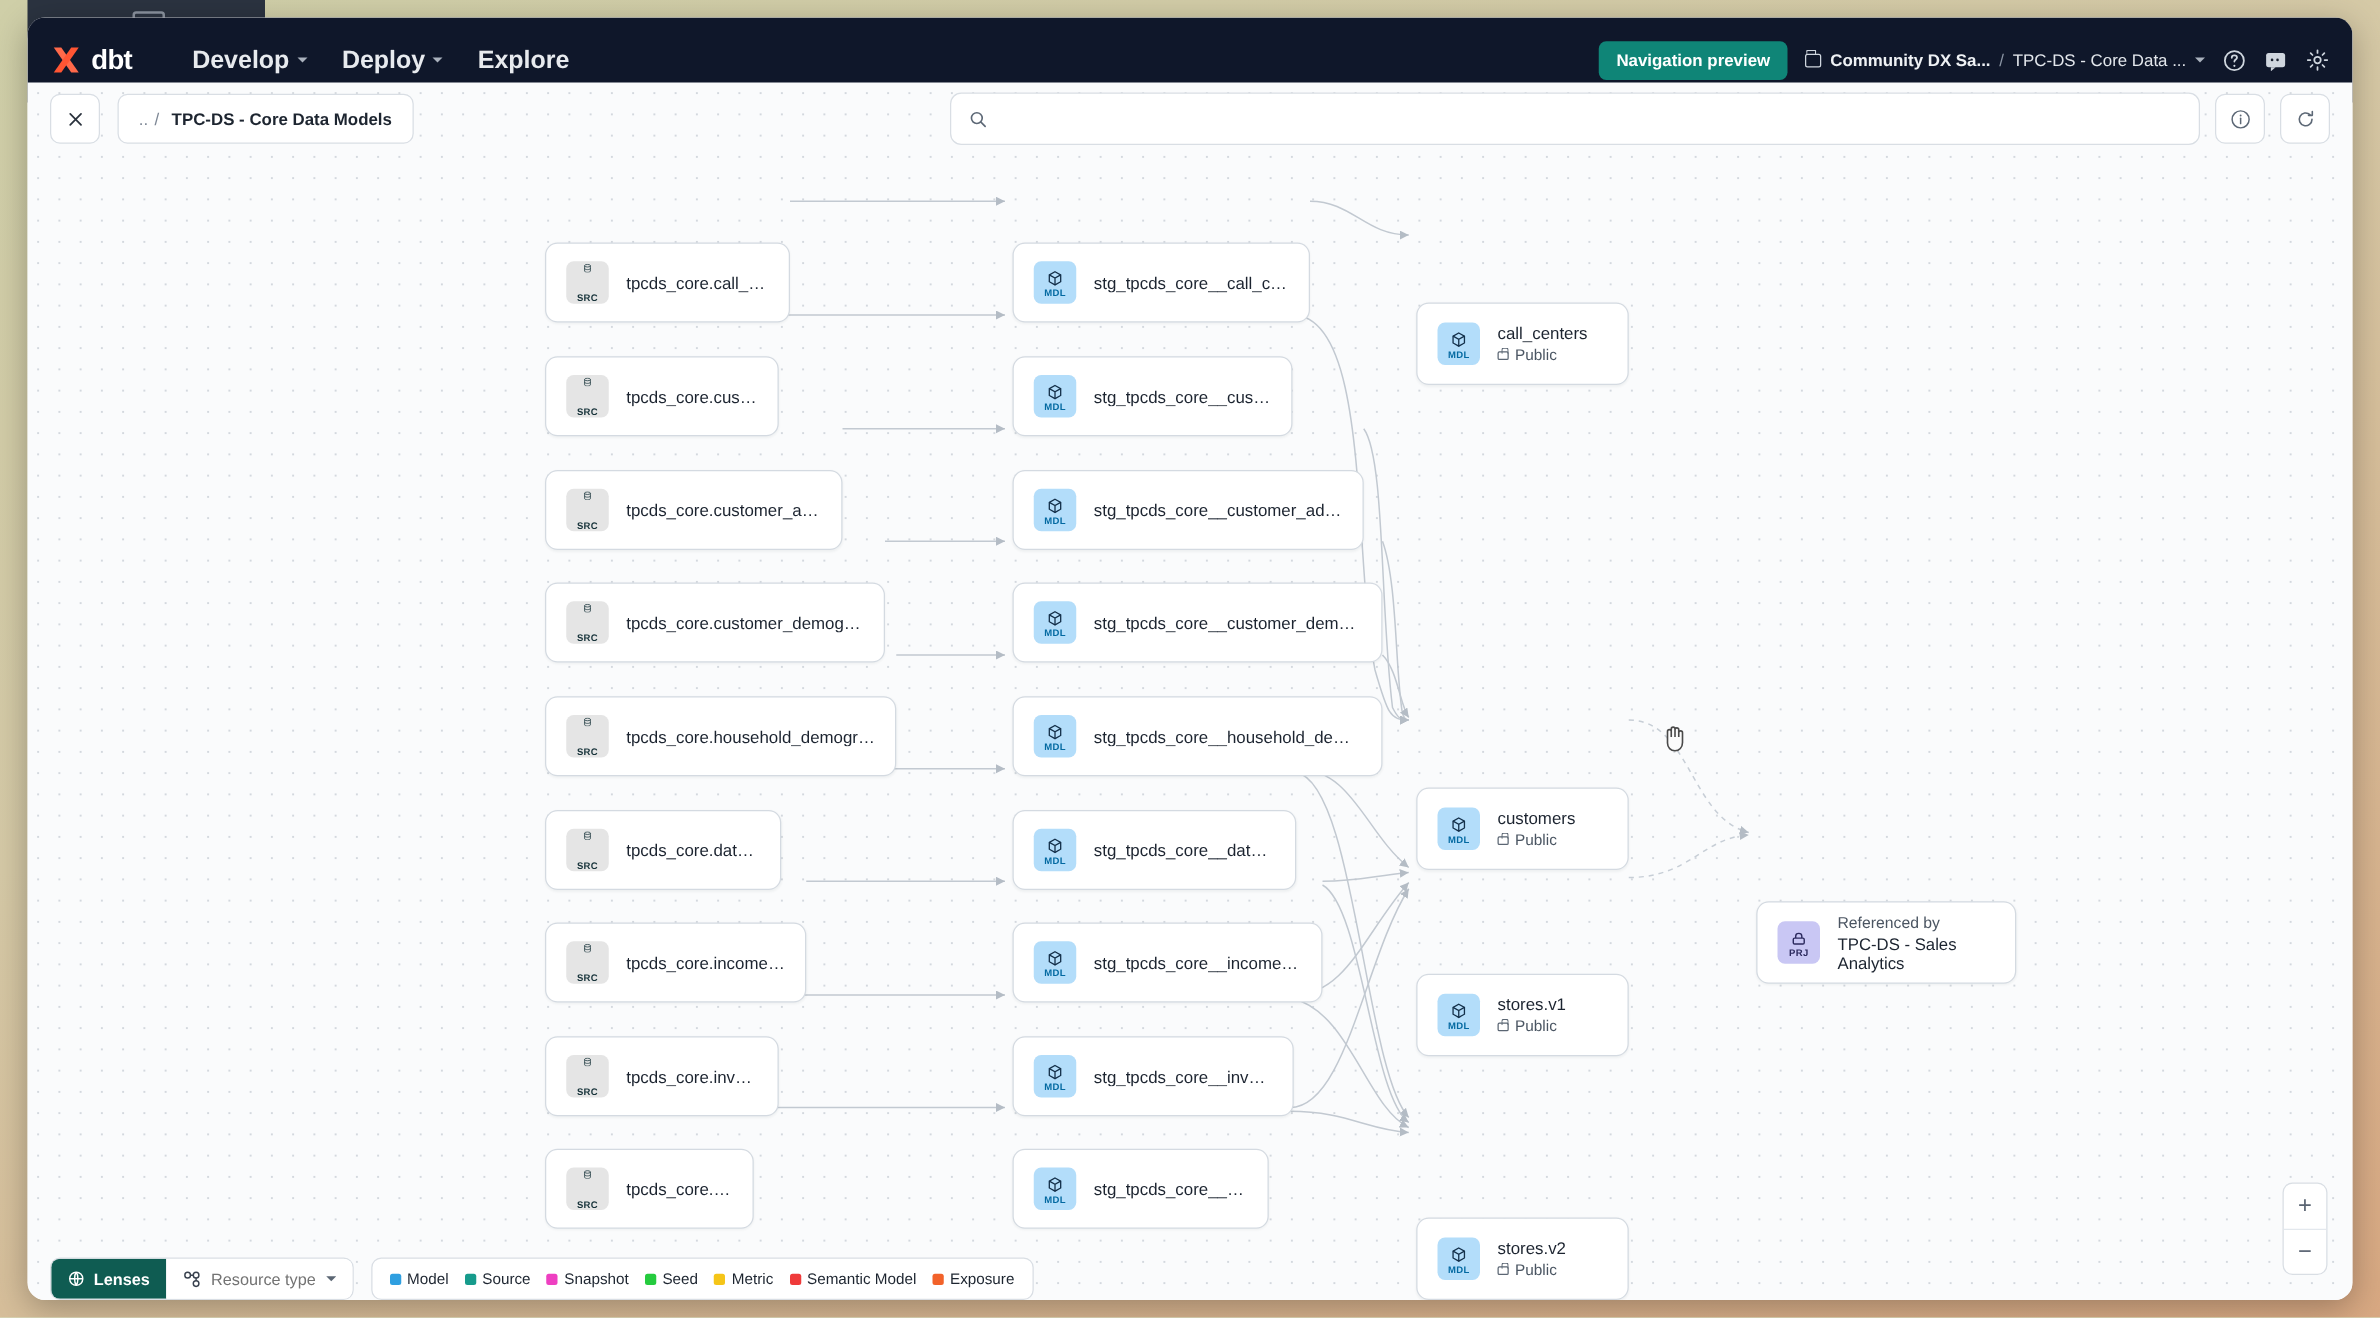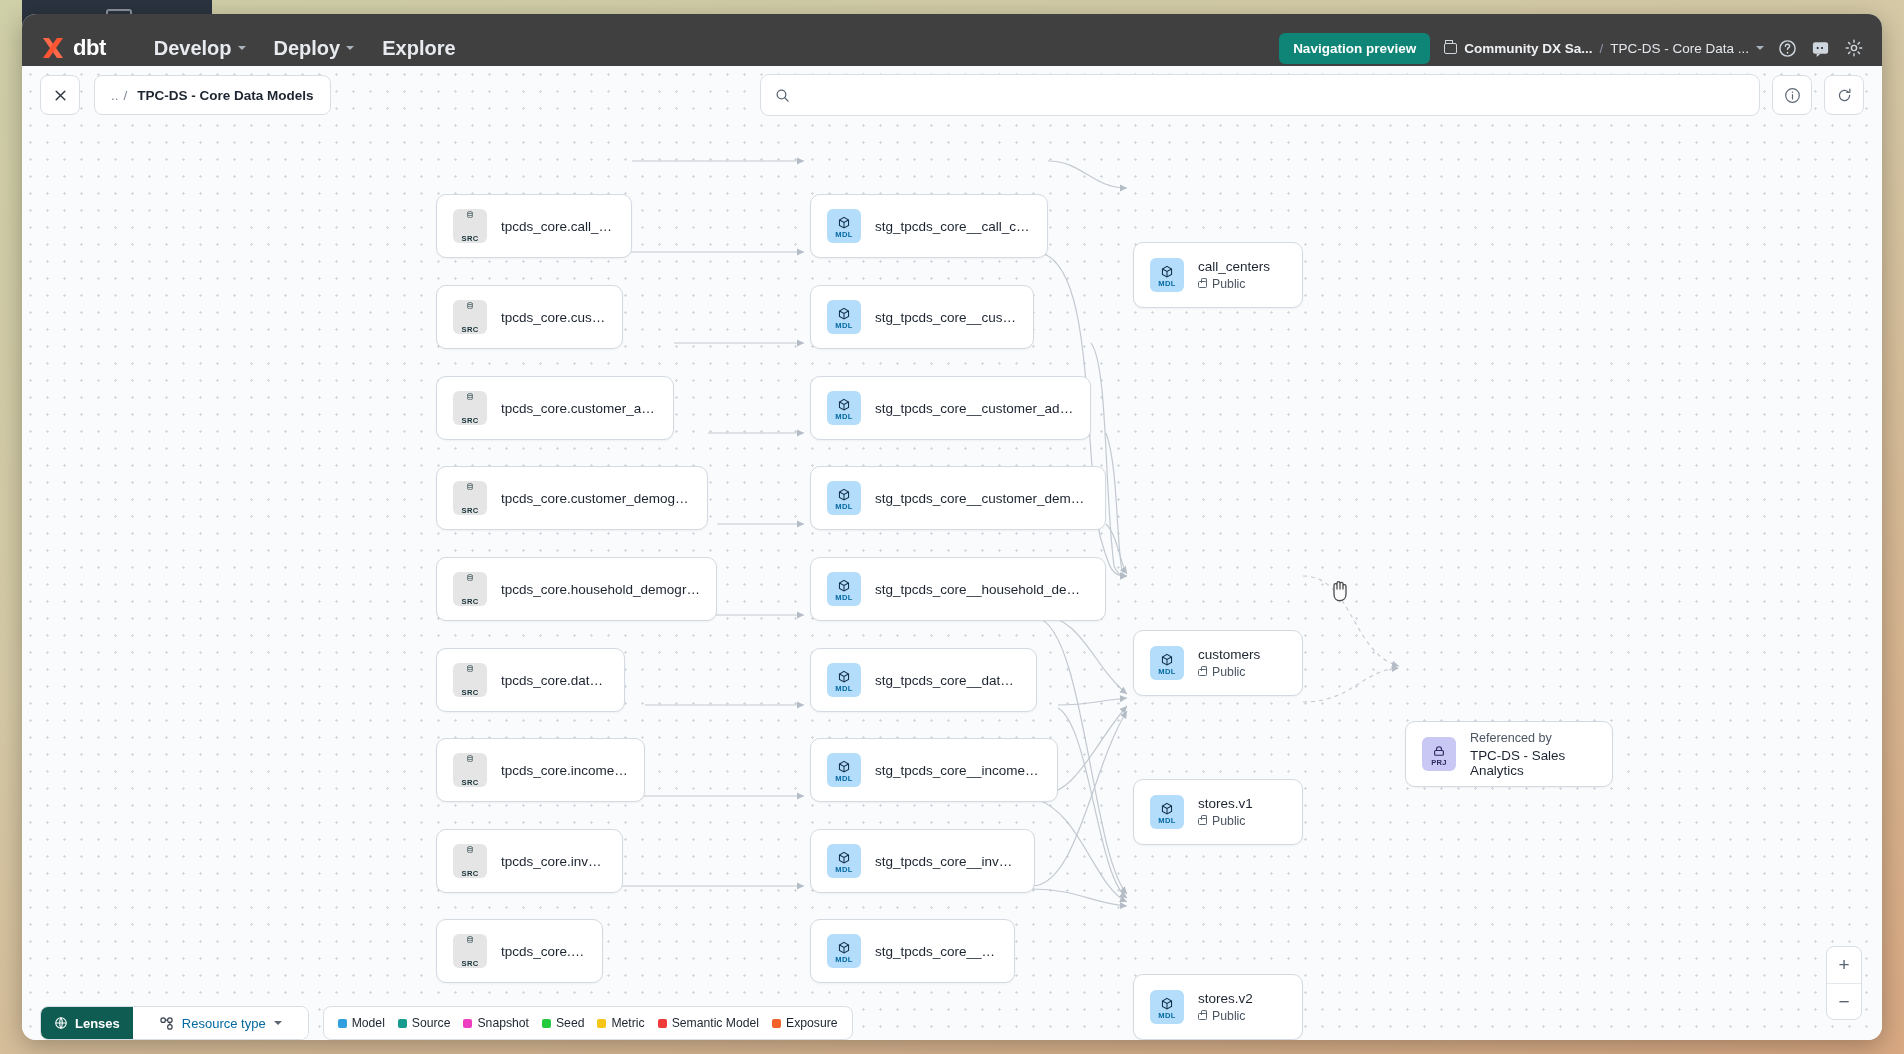--- a/index.html
+++ b/index.html
@@ -26,21 +26,21 @@
   }
   .app {
     position:absolute; left:22px; top:14px;
     width:1860px; height:1026px;
     background:#ffffff; border-radius:14px; overflow:hidden;
     box-shadow:0 6px 26px rgba(0,0,0,.28);
   }
 
   
   .topnav {
-    position:relative; height:68px; background:#404040;
+    position:relative; height:68px; background:#0f172a;
     display:flex; align-items:center; padding:16px 18px;
   }
   .logo { display:flex; align-items:center; gap:7px; margin-right:34px; }
   .logo-mark { width:26px; height:26px; position:relative; }
   .logo-mark svg { display:block; }
   .logo-text { color:#fff; font-size:22px; font-weight:700; letter-spacing:-.5px; }
   .nav-item {
     color:#e7eaee; font-size:20px; font-weight:700; padding:0 14px;
     display:flex; align-items:center; gap:6px; height:52px; cursor:pointer;
   }
@@ -125,22 +125,22 @@
   
   .bottombar {
     position:absolute; left:18px; bottom:0; display:flex; align-items:center; gap:14px; z-index:6;
   }
   .lenses-group { display:flex; height:34px; border-radius:8px; overflow:hidden; border:1px solid #d9dee4; background:#fff;}
   .lenses {
     background:#0f5c52; color:#fff; font-size:13px; font-weight:600;
     display:flex; align-items:center; gap:7px; padding:0 13px; cursor:pointer;
   }
   .restype {
-    background:#fff; color:#0369a1; font-size:13px; font-weight:500;
-    display:flex; align-items:center; gap:8px; padding:0 26px; cursor:pointer;
+    background:#fff; color:#737373; font-size:13px; font-weight:500;
+    display:flex; align-items:center; gap:8px; padding:0 13px; cursor:pointer;
   }
   .legend {
     height:34px; background:#fff; border:1px solid #d9dee4; border-radius:8px;
     display:flex; align-items:center; gap:13px; padding:0 14px;
   }
   .lg { display:flex; align-items:center; gap:5px; font-size:12.2px; color:#1d2530; white-space:nowrap;}
   .sw { width:9px;height:9px;border-radius:2px; flex:none;}
 
   .zoomctl {
     position:absolute; right:20px; bottom:20px; width:36px;

